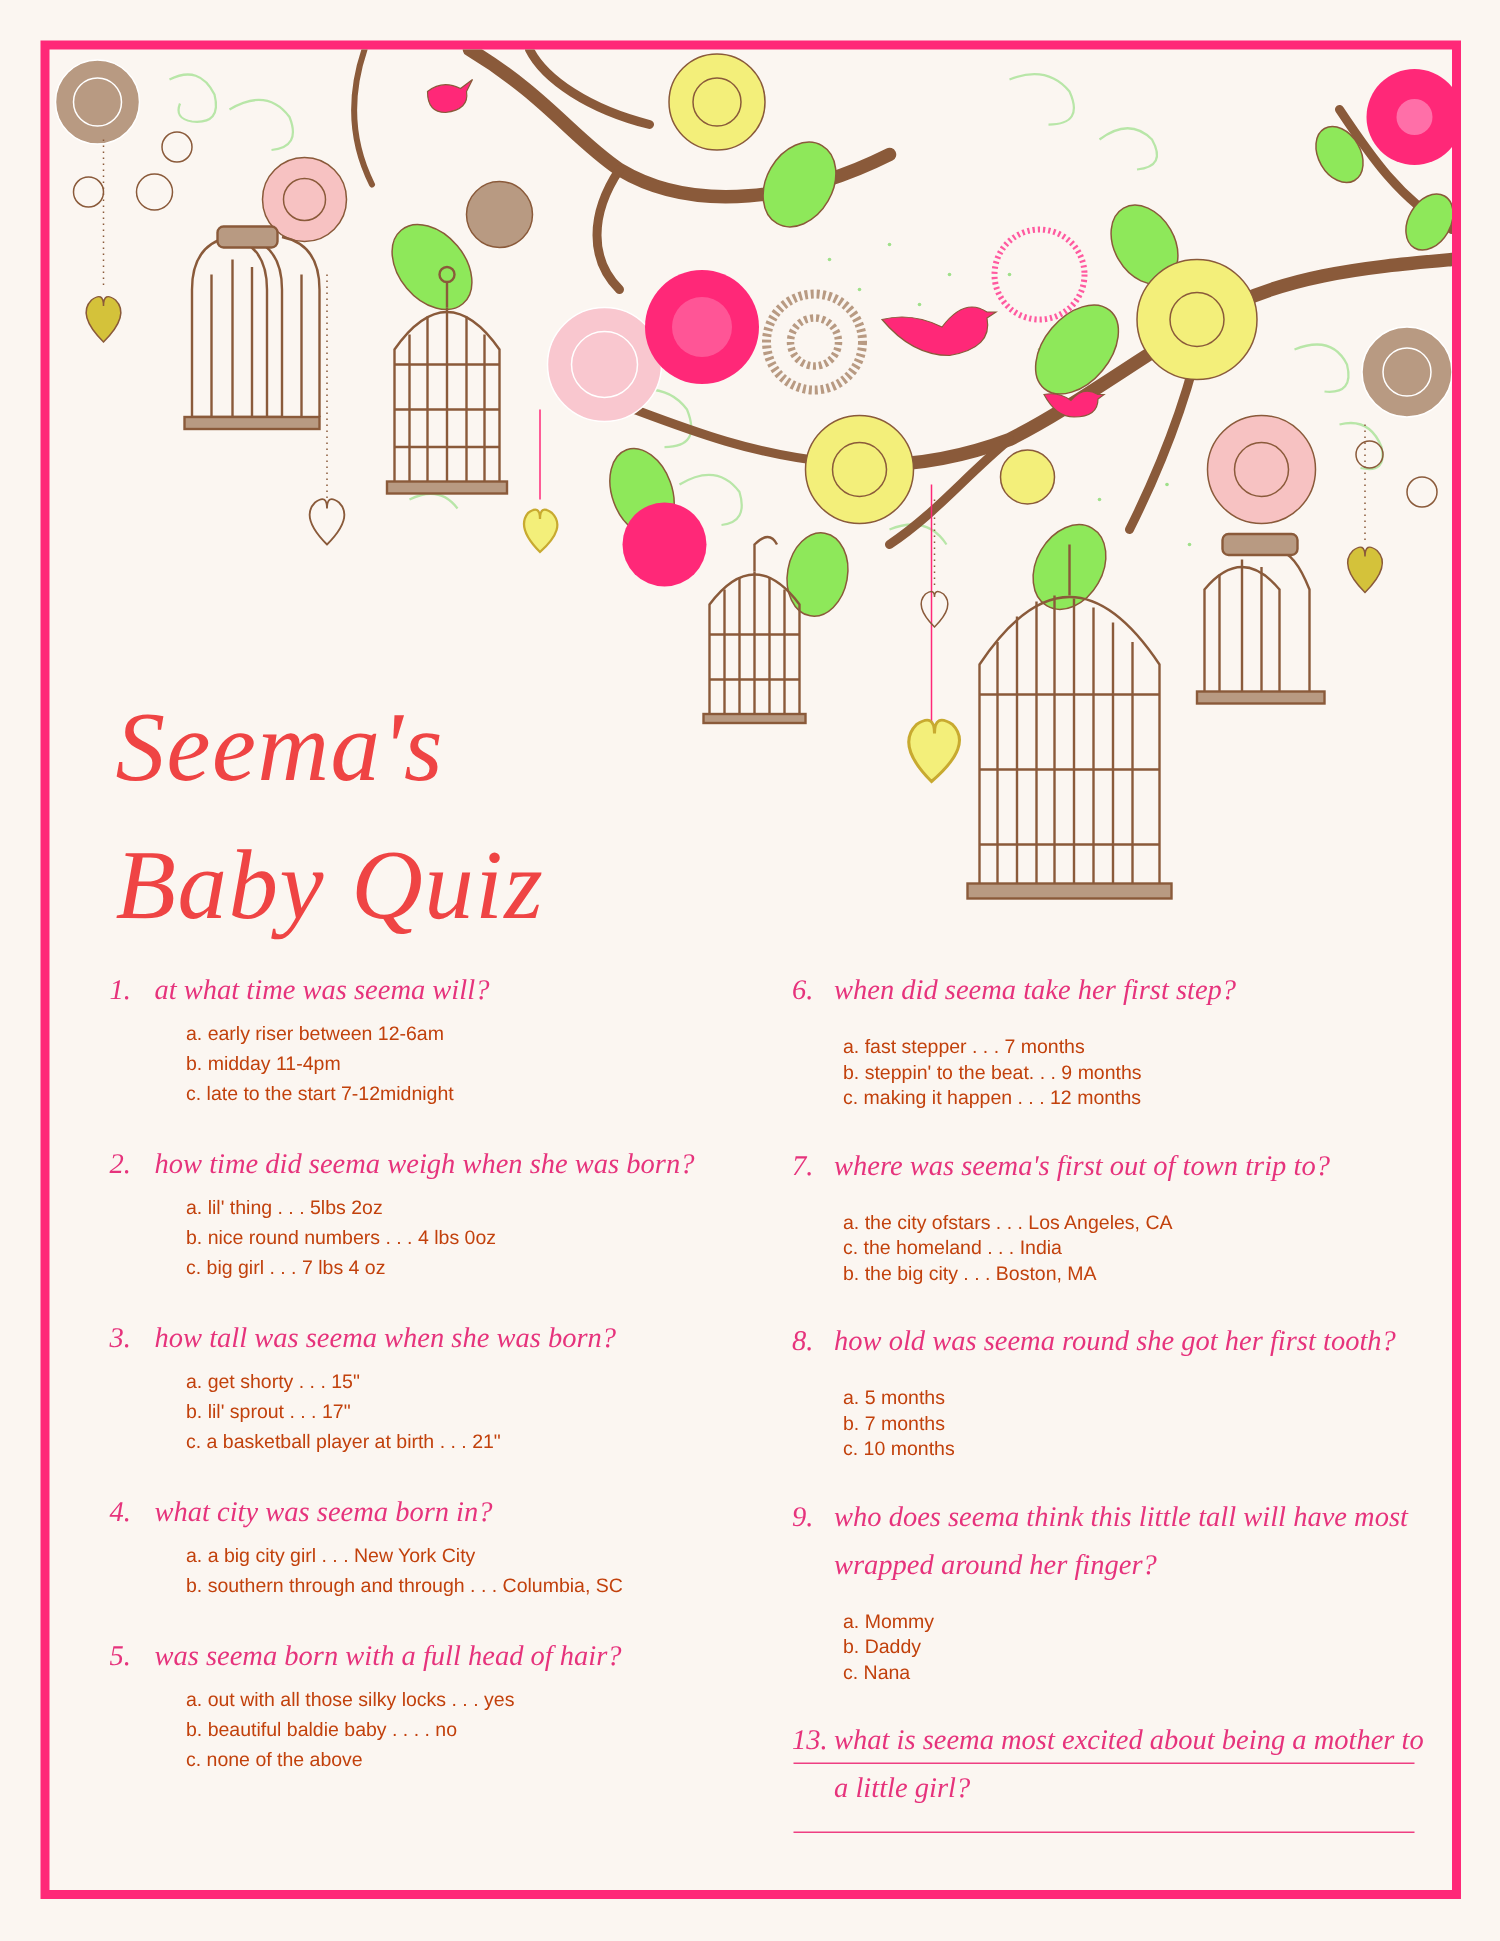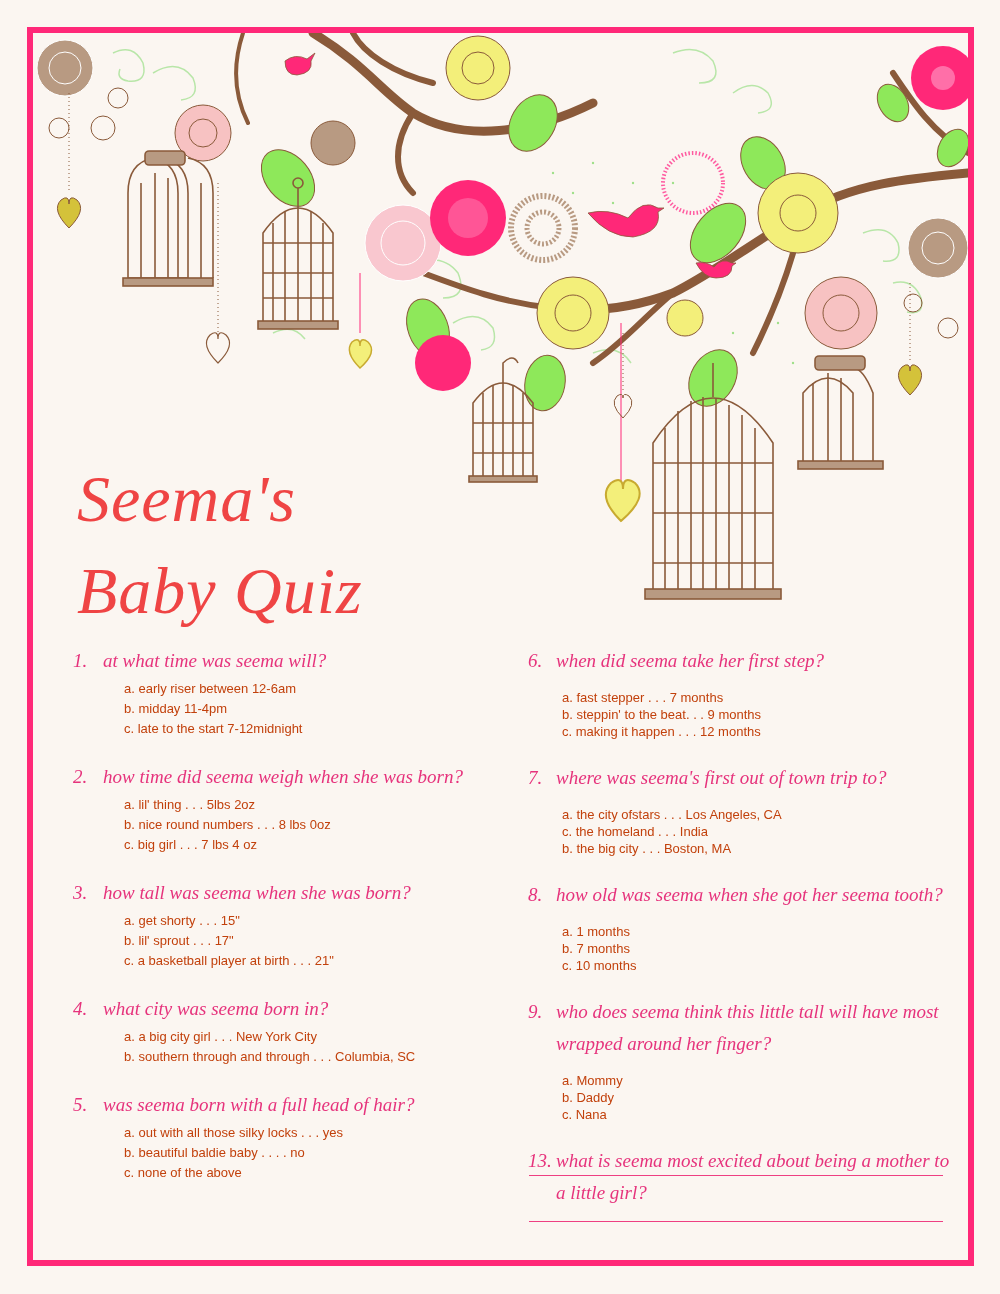--- a/index.html
+++ b/index.html
@@ -250,21 +250,21 @@
         <div class="opt">c. late to the start 7-12midnight</div>
       </div>
     </div>
     <div class="q">
       <div class="qtext">
           <span class="qnum">2.</span>
           <span class="qbody">how time did seema weigh when she was born?</span>
         </div>
       <div class="opts">
         <div class="opt">a. lil' thing . . . 5lbs 2oz</div>
-        <div class="opt">b. nice round numbers . . . 8 lbs 0oz</div>
+        <div class="opt">b. nice round numbers . . . 4 lbs 0oz</div>
         <div class="opt">c. big girl . . . 7 lbs 4 oz</div>
       </div>
     </div>
     <div class="q">
       <div class="qtext">
           <span class="qnum">3.</span>
           <span class="qbody">how tall was seema when she was born?</span>
         </div>
       <div class="opts">
         <div class="opt">a. get shorty . . . 15"</div>
@@ -314,24 +314,24 @@
         </div>
       <div class="opts">
         <div class="opt">a. the city ofstars . . . Los Angeles, CA</div>
         <div class="opt">c. the homeland . . . India</div>
         <div class="opt">b. the big city . . . Boston, MA</div>
       </div>
     </div>
     <div class="q">
       <div class="qtext">
           <span class="qnum">8.</span>
-          <span class="qbody">how old was seema when she got her seema tooth?</span>
-        </div>
-      <div class="opts">
-        <div class="opt">a. 1 months</div>
+          <span class="qbody">how old was seema round she got her first tooth?</span>
+        </div>
+      <div class="opts">
+        <div class="opt">a. 5 months</div>
         <div class="opt">b. 7 months</div>
         <div class="opt">c. 10 months</div>
       </div>
     </div>
     <div class="q">
       <div class="qtext">
           <span class="qnum">9.</span>
           <span class="qbody">who does seema think this little tall will have most wrapped around her finger?</span>
         </div>
       <div class="opts">

